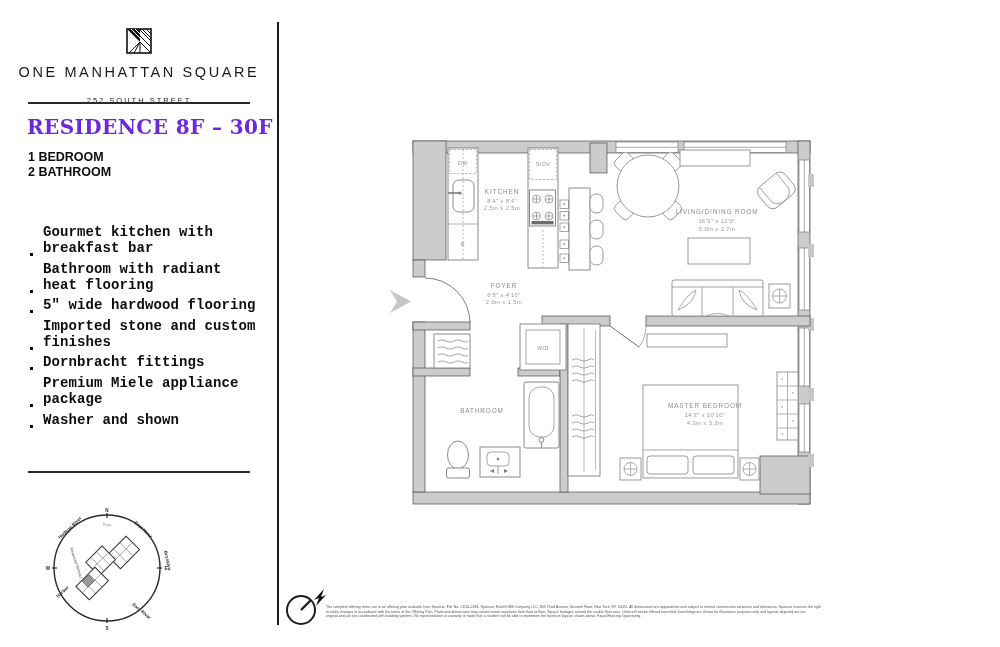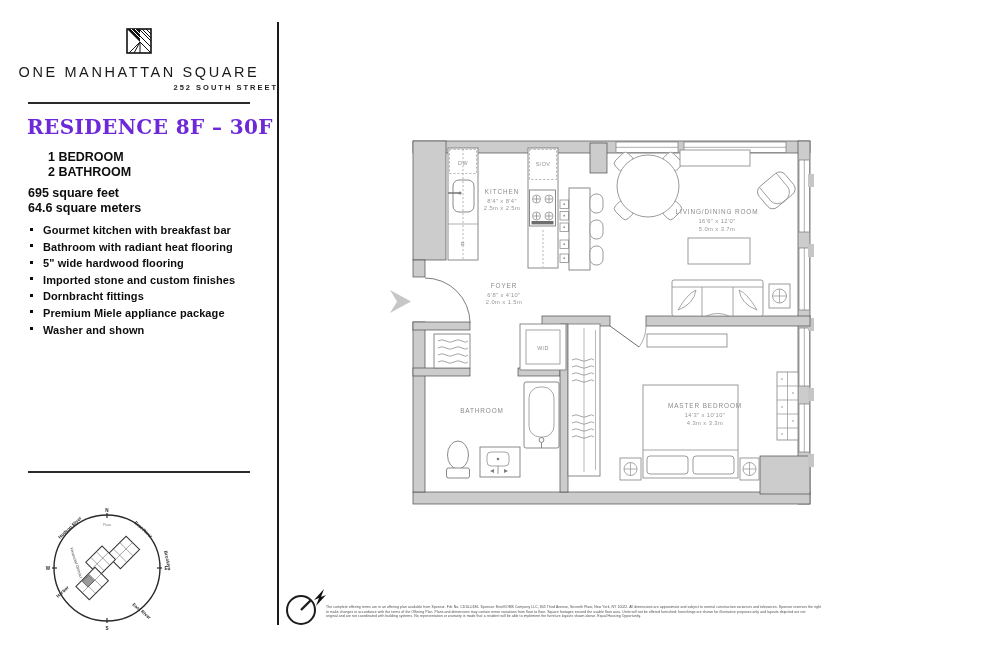--- a/index.html
+++ b/index.html
@@ -6,31 +6,31 @@
   html,body { width:1000px; height:647px; background:#fff; overflow:hidden;
     font-family:"Liberation Sans", sans-serif; color:#111; }
   #page { position:relative; width:1000px; height:647px; background:#fff; }
 
   
   #sidebar { position:absolute; left:0; top:0; width:278px; height:647px; }
   .divider-v { position:absolute; left:277px; top:22px; width:2px; height:603px; background:#1a1a1a; }
   .logo-wrap { position:absolute; left:0; top:28px; width:278px; text-align:center; }
   .logo-mark { display:inline-block; }
   .brand-name { margin-top:6px; font-size:14.5px; letter-spacing:2.6px; font-weight:500; color:#1a1a1a; }
-  .brand-address { margin-top:3px; font-size:7.5px; letter-spacing:2px; font-weight:700; color:#222;text-align:right; }
+  .brand-address { margin-top:16px; font-size:7.5px; letter-spacing:2px; font-weight:400; color:#222; }
   .hr { position:absolute; left:28px; width:222px; height:2px; background:#2a2a2a; }
   #hr1 { top:102px; } #hr2 { top:471px; }
   .res-title { position:absolute; left:27px; top:115px; font-family:"DejaVu Serif", serif;
     font-weight:700; font-size:20px; letter-spacing:.4px; color:#6d28d9; }
   .spec { position:absolute; left:28px; font-size:12.5px; font-weight:700; color:#0d0d0d; line-height:14.5px; }
-  #spec-rooms { top:150px;margin-left:20px; }
+  #spec-rooms { top:150px; }
   #spec-area { top:186px; }
   .features { position:absolute; left:30px; top:224px; width:230px; list-style:none; }
-  .features li { display:flex; align-items:flex-start; font-size:11px; font-weight:700;
-    color:#0d0d0d; margin-bottom:4.6px; letter-spacing:.1px; }
+  .features li { display:flex; align-items:flex-end; font-size:14px; font-weight:700;
+    color:#0d0d0d; margin-bottom:4.6px; letter-spacing:.1px;font-family:Liberation Mono, monospace; }
   .features .bullet { flex:0 0 auto; width:3px; height:3px; background:#0d0d0d; margin:3.5px 10px 0 0; }
   .keyplan-title { position:absolute; left:27px; top:486px; font-size:14.5px; letter-spacing:1.6px;
     font-weight:500; color:#1a1a1a; }
   #keyplan-svg { position:absolute; left:28px; top:506px; }
 
   
   #plan-svg { position:absolute; left:378px; top:122px; }
   #compass-svg { position:absolute; left:284px; top:588px; }
   .disclaimer { position:absolute; left:326px; top:605px; width:660px;
     font-size:3.4px; line-height:4.7px; color:#4a4a4a; letter-spacing:.1px; }
@@ -72,24 +72,20 @@
 
     <div class="hr" id="hr1"></div>
 
     <div class="res-title">RESIDENCE 8F – 30F</div>
 
     <div class="spec" id="spec-rooms">
       <div>1 BEDROOM</div>
       <div>2 BATHROOM</div>
     </div>
 
-    <div class="spec" id="spec-area">
-      <div>695 square feet</div>
-      <div>64.6 square meters</div>
-    </div>
 
     <ul class="features">
       <li>
           <span class="bullet"></span>
           <span>Gourmet kitchen with breakfast bar</span>
         </li>
       <li>
           <span class="bullet"></span>
           <span>Bathroom with radiant heat flooring</span>
         </li>

